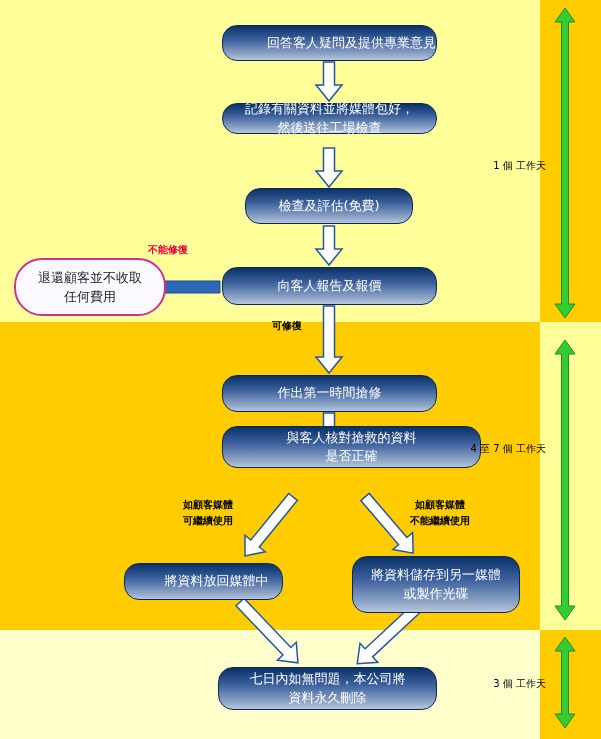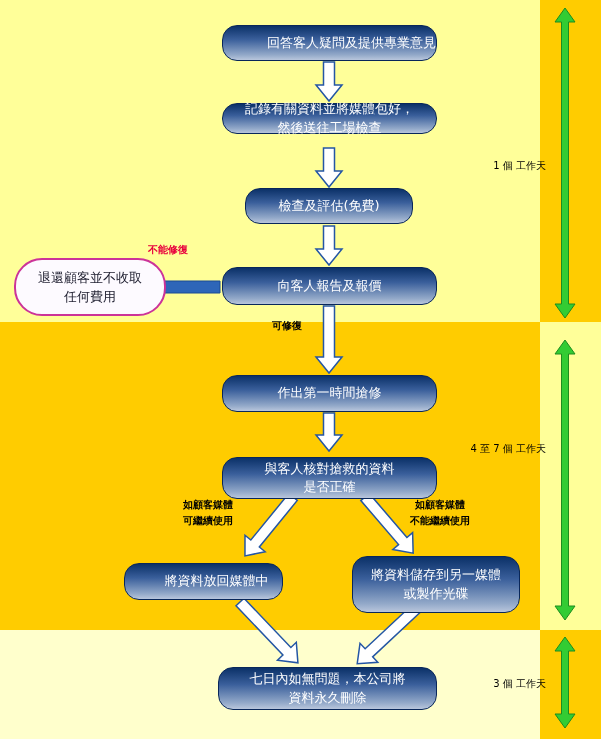--- a/index.html
+++ b/index.html
@@ -110,21 +110,21 @@
 
   <div class="node" style="left:225px; top:188px; width:168px; height:36px;margin-left:20px;">檢查及評估(免費)</div>
 
   <div class="node" style="left:222px; top:267px; width:215px; height:38px;">向客人報告及報價</div>
 
   <div class="refund-node" style="left:14px; top:258px; width:152px; height:58px;border-radius:28px;">退還顧客並不收取
 任何費用</div>
 
   <div class="node" style="left:222px; top:375px; width:215px; height:37px;">作出第一時間搶修</div>
 
-  <div class="node" style="left:222px; top:457px; width:215px; height:42px;">與客人核對搶救的資料
+  <div class="node" style="left:222px; top:426px; width:259px; height:42px;">與客人核對搶救的資料
 是否正確</div>
 
   <div class="node" style="left:124px; top:563px; width:159px; height:37px;padding-left:26px;">將資料放回媒體中</div>
 
   <div class="node" style="left:352px; top:556px; width:168px; height:57px;">將資料儲存到另一媒體
 或製作光碟</div>
 
   <div class="node" style="left:218px; top:667px; width:219px; height:43px;">七日內如無問題，本公司將
 資料永久刪除</div>
 

